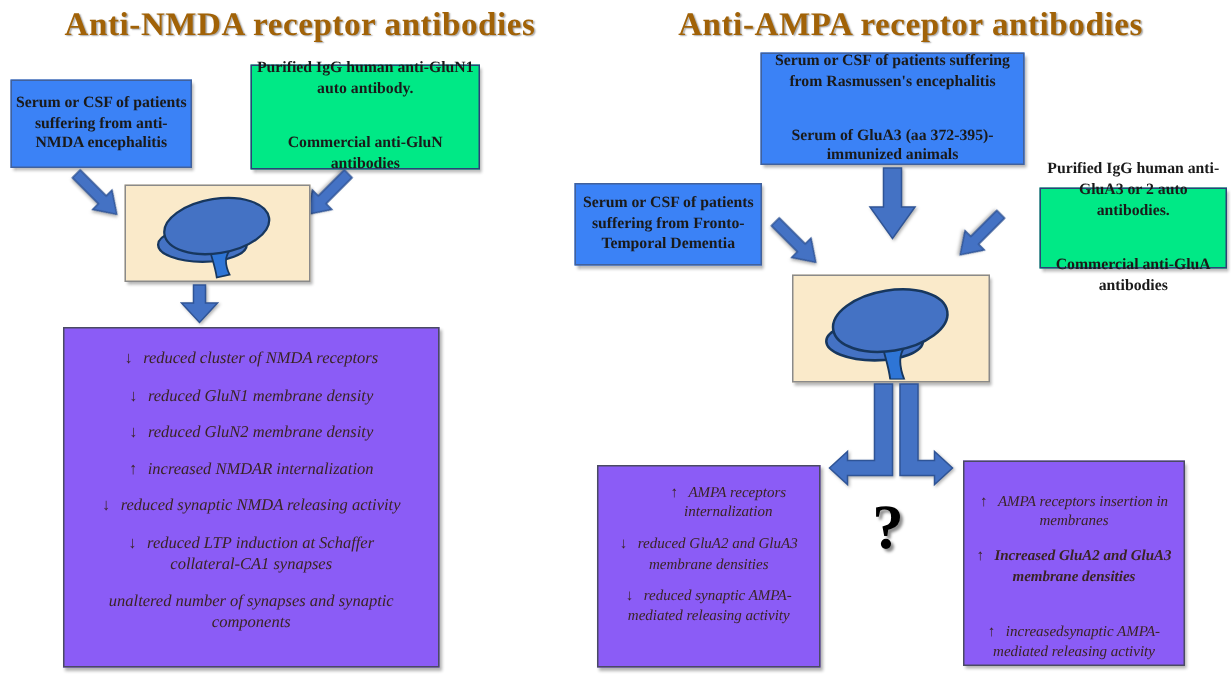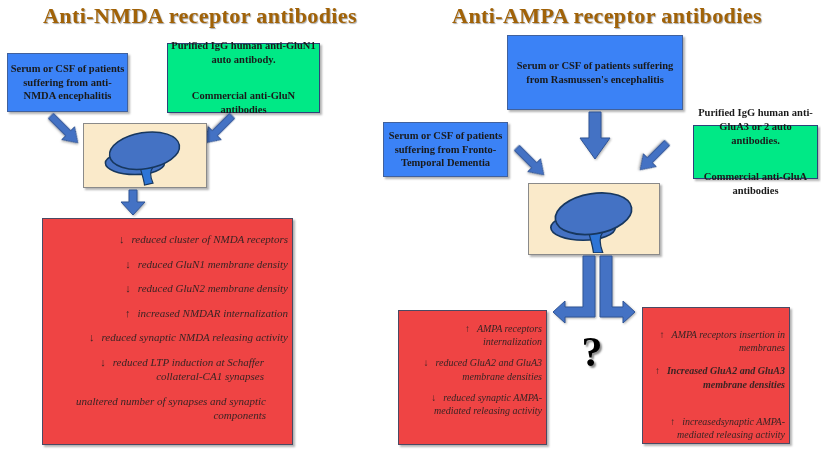--- a/index.html
+++ b/index.html
@@ -19,22 +19,22 @@
     display:flex;flex-direction:column;justify-content:center;align-items:center;
     padding:8px 2px;
     font-weight:bold;
   }
   .box .para{display:block;white-space:pre-line;}
   .box .para + .para{margin-top:22px;}
   .blue{background:#3b82f6;border-color:#41619c;}
   .green{background:#00E986;border-color:#2e4178;}
   .cream{background:#FAEACA;border:1.6px solid #8a8a8a;box-shadow:1.5px 2px 2px rgba(0,0,0,.30);}
   .pink{
-    background:#ef4444;border:1.6px solid #4a4a63;box-shadow:1.5px 2px 2px rgba(0,0,0,.30);
-    font-style:italic;color:#3a2424;text-align:right;
+    background:#8b5cf6;border:1.6px solid #4a4a63;box-shadow:1.5px 2px 2px rgba(0,0,0,.30);
+    font-style:italic;color:#3a2424;text-align:center;
   }
   .finding{margin:0 4px 10px 4px;line-height:1.32;}
   .finding .fa{font-style:normal;margin-right:7px;}
   .gap{margin-top:9px;}
   .qmark{
     font-size:42px;font-weight:bold;color:#000;text-align:center;
     text-shadow:2px 2px 2px rgba(0,0,0,.45);font-style:normal;
   }
   svg.arrow{filter:drop-shadow(1px 1px 1px rgba(0,0,0,.30));overflow:visible;}
   .rot45{transform:rotate(45deg);}
@@ -87,20 +87,22 @@
     <div class="finding gap"><span class="fa">↓</span><span>reduced synaptic NMDA releasing activity</span></div>
     <div class="finding" style="padding:0 24px;"><span class="fa">↓</span><span>reduced LTP induction at Schaffer collateral-CA1 synapses</span></div>
     <div class="finding" style="padding:0 22px;"><span>unaltered number of synapses and synaptic components</span></div>
   </div>
 
   <div class="abs panel-title" style="left:412px;top:3px;width:390px;">Anti-AMPA receptor antibodies</div>
 
   <div class="abs box blue" style="left:507px;top:35px;width:176px;height:75px;">
     <span class="para">Serum or CSF of patients suffering
 from Rasmussen's encephalitis</span>
+    <span class="para">Serum of GluA3 (aa 372-395)-
+immunized animals</span>
   </div>
 
   <div class="abs box blue" style="left:383px;top:122px;width:125px;height:55px;">
     <span class="para">Serum or CSF of patients
 suffering from Fronto-
 Temporal Dementia</span>
   </div>
 
   <div class="abs box green" style="left:693px;top:125px;width:125px;height:54px;">
     <span class="para">Purified IgG human anti-

